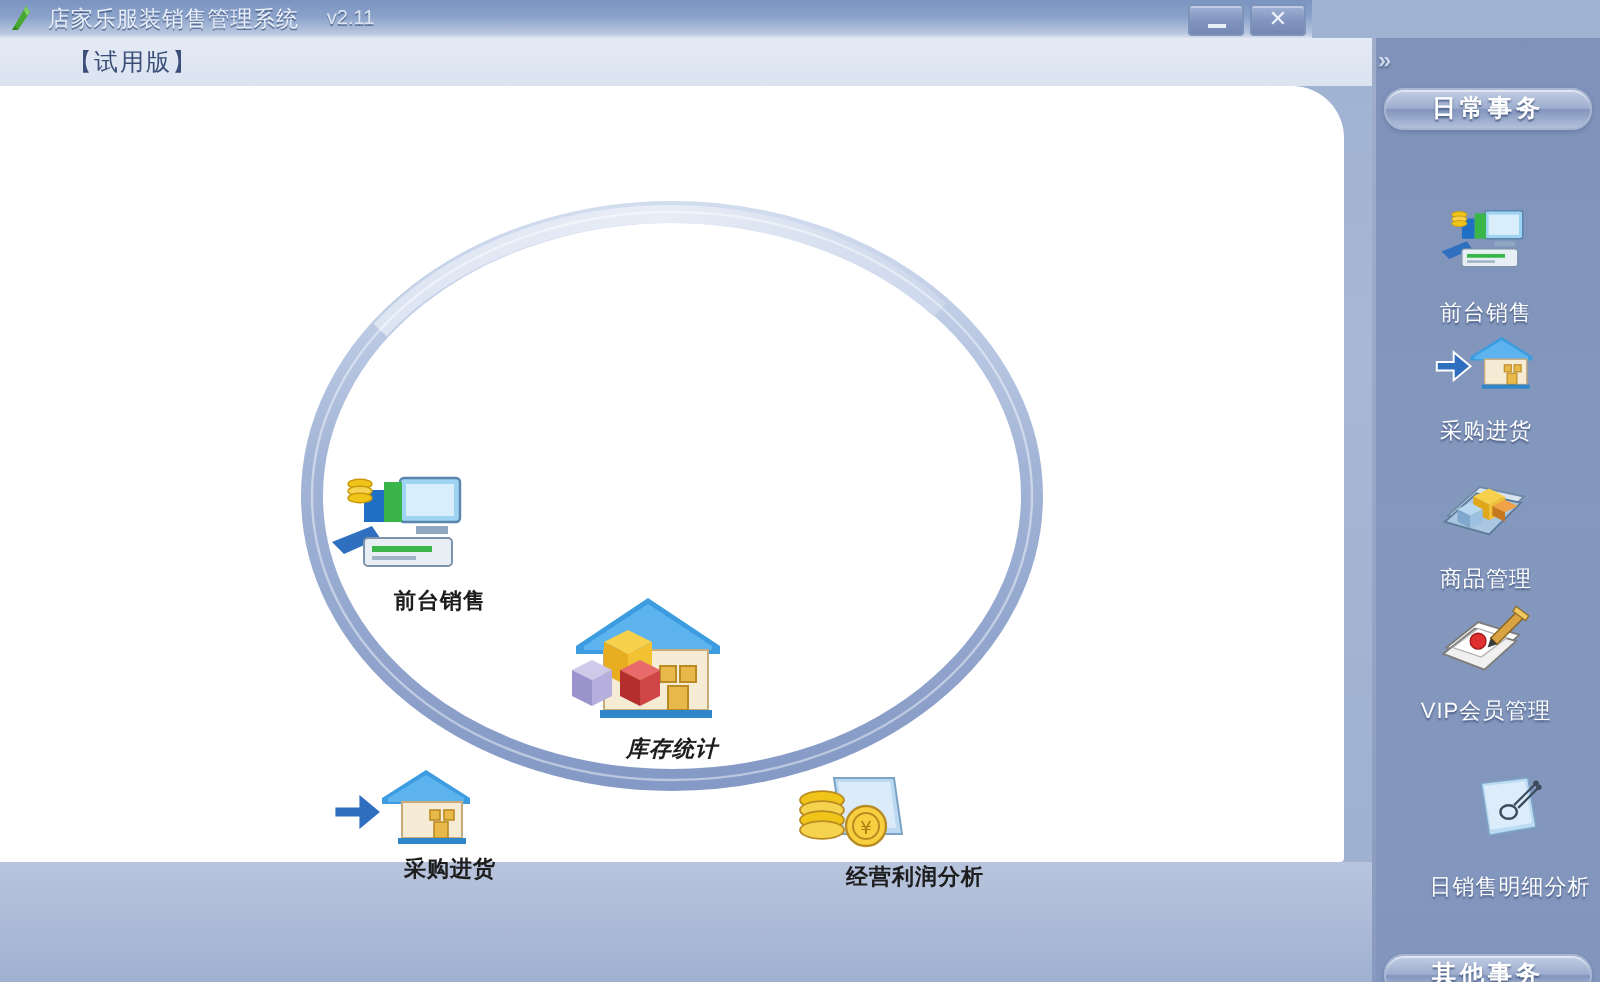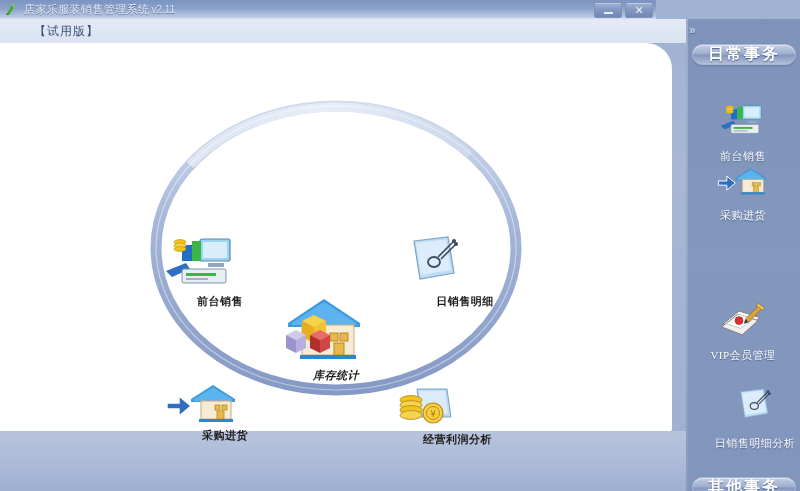--- a/index.html
+++ b/index.html
@@ -36,21 +36,21 @@
   .title-text {
     font-size: 11px;
     color: #e9eef8;
     letter-spacing: 0.4px;
     text-shadow: 0 1px 0 rgba(40,60,100,.55);
     white-space: nowrap;
   }
   .title-ver {
     font-size: 10px;
     color: #dde5f3;
-    margin-left: 2px;
+    margin-left: 14px;
     text-shadow: 0 1px 0 rgba(40,60,100,.5);
   }
   .win-buttons {
     position: absolute;
     right: 3px; top: 2px;
     display: flex;
     gap: 3px;
   }
   .win-btn {
     width: 26px; height: 14px;
@@ -151,21 +151,21 @@
     width: 102px; height: 19px;
     border-radius: 10px;
     background: linear-gradient(180deg, #c3cee4 0%, #9dadcf 48%, #8295bd 52%, #b3c0db 100%);
     border: 1px solid #a9b6d3;
     box-shadow: inset 0 1px 0 rgba(255,255,255,.5), 0 1px 2px rgba(40,60,100,.25);
     display: flex;
     align-items: center;
     justify-content: center;
   }
   .group-header-text {
-    font-size: 16px;
+    font-size: 12px;
     font-weight: bold;
     color: #ffffff;
     letter-spacing: 2px;
     text-shadow: 0 1px 1px rgba(55,75,115,.8);
   }
   #group-daily { top: 25px; }
   #group-other { top: 458px; }
 
   .side-item {
     position: absolute;
@@ -258,34 +258,20 @@
               <ellipse cx="20" cy="16" rx="6" ry="2.4" fill="#f0c419" stroke="#c99a0c" stroke-width=".7"></ellipse>
               <path d="M6 38 L26 30 L30 36 L12 44 Z" fill="#2f6fc0"></path>
               <rect x="22" y="36" width="44" height="14" rx="2" fill="#e7eef4" stroke="#7d93aa" stroke-width="1"></rect>
               <rect x="26" y="40" width="30" height="3" fill="#39b54a"></rect>
               <rect x="26" y="45" width="22" height="2" fill="#9fb3c4"></rect>
             </svg>
           </span>
           <span class="node-label">前台销售</span>
         </div>
 
-        <div class="node" style="left:400px; top:190px; width:130px;">
-          <span class="node-icon">
-            <svg width="70" height="58" viewBox="0 0 70 58">
-              <path d="M14 8 L48 4 L54 40 L20 46 Z" fill="#bcdcf4" stroke="#7da3c4" stroke-width="1.2"></path>
-              <path d="M16 10 L46 6.5 L51 37 L21 42 Z" fill="#dcecfa"></path>
-              <path d="M38 24 q10 -10 16 -16" stroke="#3b4a5c" stroke-width="1.6" fill="none"></path>
-              <path d="M41 26 q9 -9 15 -15" stroke="#3b4a5c" stroke-width="1.6" fill="none"></path>
-              <ellipse cx="34" cy="29" rx="6" ry="5" fill="none" stroke="#3b4a5c" stroke-width="1.8"></ellipse>
-              <circle cx="54" cy="8" r="2" fill="#3b4a5c"></circle>
-              <circle cx="56" cy="11" r="2" fill="#3b4a5c"></circle>
-            </svg>
-          </span>
-          <span class="node-label">日销售明细</span>
-        </div>
 
         <div class="node" style="left:272px; top:250px; width:128px;font-style:italic;">
           <span class="node-icon">
             <svg width="106" height="72" viewBox="0 0 106 72">
               <path d="M16 30 L52 6 L88 30 L88 34 L16 34 Z" fill="#3d9be0"></path>
               <path d="M20 30 L52 9 L84 30 L84 32 L20 32 Z" fill="#5cb3ee"></path>
               <rect x="30" y="32" width="52" height="30" fill="#f6ebd4" stroke="#c8ab7c" stroke-width="1"></rect>
               <rect x="58" y="40" width="8" height="8" fill="#e8b84b" stroke="#b98c23" stroke-width="1"></rect>
               <rect x="68" y="40" width="8" height="8" fill="#e8b84b" stroke="#b98c23" stroke-width="1"></rect>
               <rect x="62" y="50" width="10" height="12" fill="#e8b84b" stroke="#b98c23" stroke-width="1"></rect>
@@ -380,22 +366,39 @@
           <rect x="50" y="24" width="5" height="5" fill="#e8b84b" stroke="#b98c23" stroke-width=".8"></rect>
           <rect x="57" y="24" width="5" height="5" fill="#e8b84b" stroke="#b98c23" stroke-width=".8"></rect>
           <rect x="52" y="30" width="7" height="8" fill="#e8b84b" stroke="#b98c23" stroke-width=".8"></rect>
           <rect x="34" y="38" width="34" height="3" fill="#2f86c9"></rect>
           <path d="M2 22 L14 22 L14 15 L26 25 L14 35 L14 28 L2 28 Z" fill="#2f6fc0" stroke="#ffffff" stroke-width="1.4"></path>
         </svg>
       </span>
       <span class="side-item-label">采购进货</span>
     </div>
 
-
-    <div class="side-item" style="top:281px;font-family:Liberation Serif, serif;">
+    <div class="side-item" style="top:215px;">
+      <span class="side-item-icon">
+        <svg width="48" height="38" viewBox="0 0 60 48">
+          <path d="M6 30 L26 12 L54 18 L34 38 Z" fill="#d9e6f2" stroke="#6f8aa6" stroke-width="1.2"></path>
+          <path d="M4 34 L24 16 L52 22 L32 42 Z" fill="#aac6e0" stroke="#5c7a99" stroke-width="1.2"></path>
+          <path d="M22 18 L32 13 L42 18 L32 23 Z" fill="#f7d14c"></path>
+          <path d="M22 18 L32 23 L32 33 L22 28 Z" fill="#e0a818"></path>
+          <path d="M42 18 L32 23 L32 33 L42 28 Z" fill="#f0c233"></path>
+          <path d="M12 26 L20 22 L28 26 L20 30 Z" fill="#b8d8f0"></path>
+          <path d="M12 26 L20 30 L20 38 L12 34 Z" fill="#7fa8cc"></path>
+          <path d="M28 26 L20 30 L20 38 L28 34 Z" fill="#9cc0e0"></path>
+          <path d="M34 24 L42 20 L50 24 L42 28 Z" fill="#f0a24a"></path>
+          <path d="M34 24 L42 28 L42 34 L34 30 Z" fill="#c47820"></path>
+        </svg>
+      </span>
+      <span class="side-item-label">商品管理</span>
+    </div>
+
+    <div class="side-item" style="top:281px;">
       <span class="side-item-icon">
         <svg width="50" height="38" viewBox="0 0 62 48">
           <path d="M6 30 L26 14 L52 22 L32 40 Z" fill="#ffffff" stroke="#7d7d7d" stroke-width="1.2"></path>
           <path d="M4 34 L24 18 L50 26 L30 44 Z" fill="#f0f0f0" stroke="#7d7d7d" stroke-width="1.2"></path>
           <path d="M10 30 L26 18 L44 24 L28 36 Z" fill="#ffffff" stroke="#b0b0b0" stroke-width=".8"></path>
           <circle cx="26" cy="26" r="5" fill="#e03030" stroke="#a01818" stroke-width=".8"></circle>
           <path d="M34 24 L52 6 L56 10 L38 28 Z" fill="#d9a441" stroke="#8a6620" stroke-width=".9"></path>
           <path d="M34 24 L38 28 L32 30 Z" fill="#3a3a3a"></path>
           <path d="M50 4 L58 10 L56 13 L48 7 Z" fill="#f0c860" stroke="#8a6620" stroke-width=".7"></path>
         </svg>

